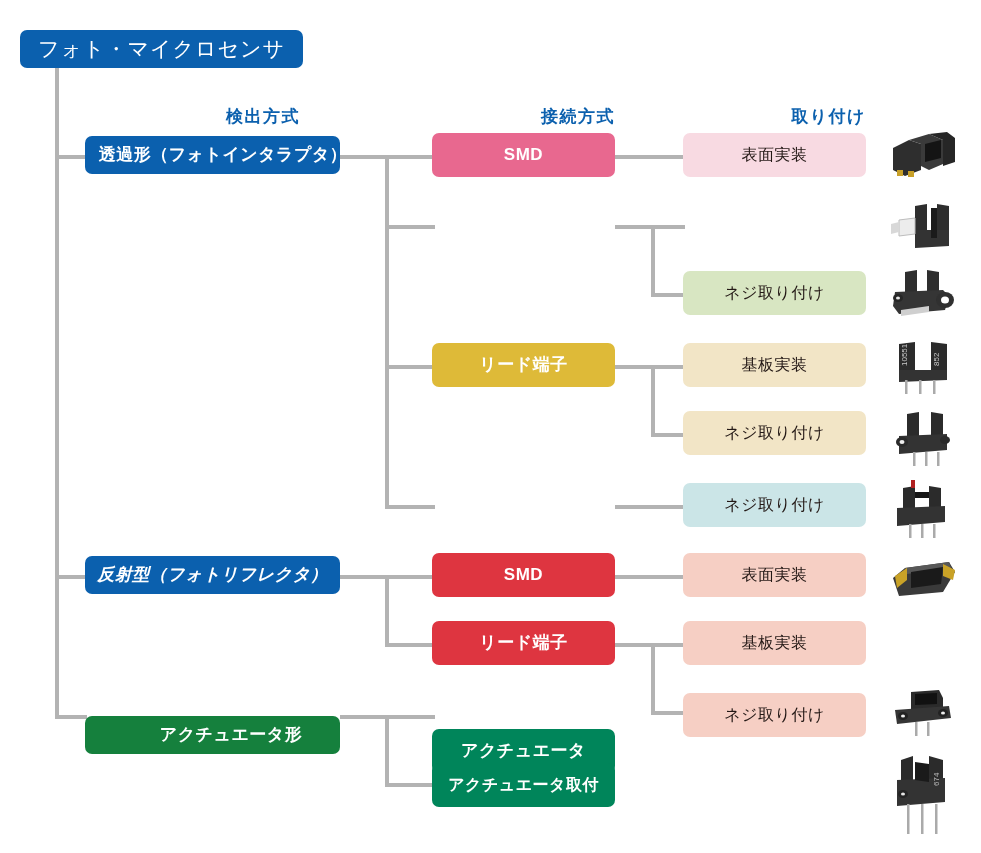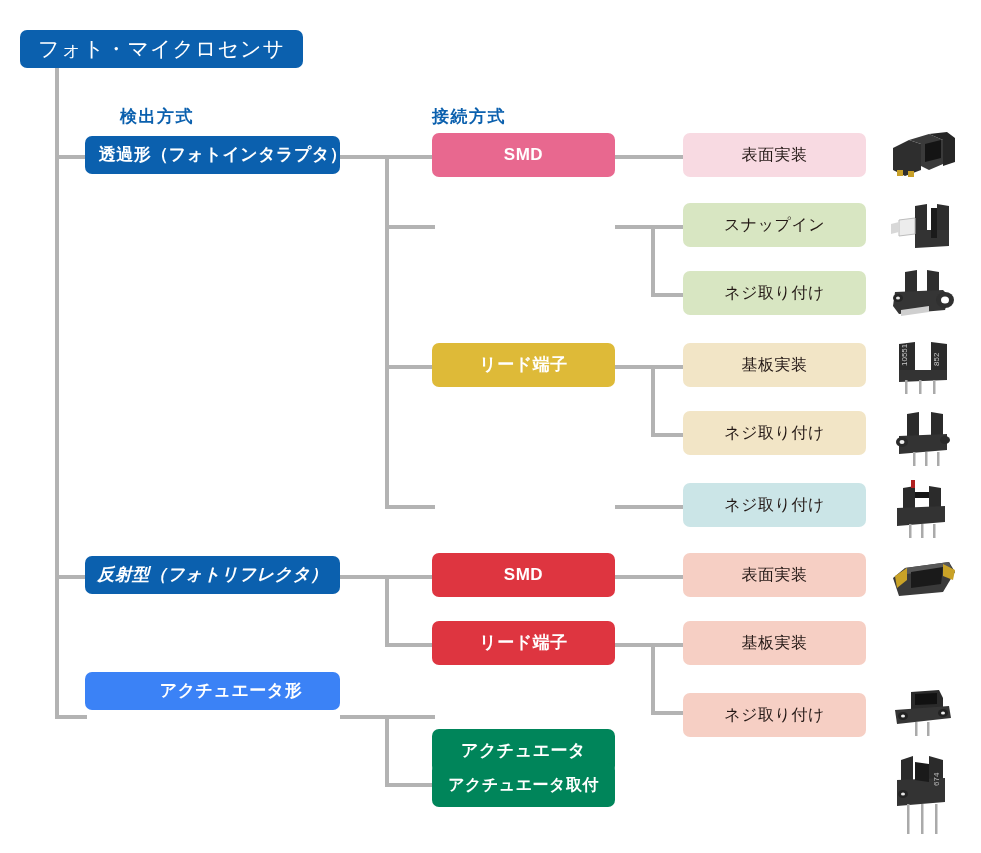--- a/index.html
+++ b/index.html
@@ -45,21 +45,21 @@
     letter-spacing:1px;
   }
 
   
   .colhead{
     position:absolute;
     color:#0B60AE;
     font-size:17px;
     font-weight:700;
     letter-spacing:1.5px;
-    text-align:left;
+    text-align:right;
     white-space:nowrap;
   }
 
   
   .lvl1{
     left:85px;width:255px;height:38px;
     background:#0B60AE;
     font-size:17px;font-weight:700;
   }
 
@@ -125,34 +125,34 @@
 
   <div class="line h" style="left:615px;top:643px;width:40px;"></div>
   <div class="line v" style="left:651px;top:643px;height:72px;"></div>
   <div class="line h" style="left:651px;top:643px;width:34px;"></div>
   <div class="line h" style="left:651px;top:711px;width:34px;"></div>
 
   <div class="node root">フォト・マイクロセンサ</div>
 
   <div class="colhead" style="left:120px;top:105px;width:180px;">検出方式</div>
   <div class="colhead" style="left:432px;top:105px;width:183px;">接続方式</div>
+  <div class="colhead" style="left:683px;top:105px;width:183px;">取り付け</div>
 
   <div class="node lvl1 light" style="top:136px;background:#0B60AE;padding-left:21px;">透過形（フォトインタラプタ）</div>
   <div class="node lvl1 light" style="top:556px;background:#0B60AE;font-style:italic;">反射型（フォトリフレクタ）</div>
-  <div class="node lvl1 light" style="top:672px;background:#3b82f6;padding-left:37px;">アクチュエータ形</div>
+  <div class="node lvl1 light" style="top:716px;background:#15803d;padding-left:37px;">アクチュエータ形</div>
 
   <div class="node lvl2 light" style="top:133px;background:#E8688F;">SMD</div>
   <div class="node lvl2 light" style="top:343px;background:#DEBA38;">リード端子</div>
   <div class="node lvl2 light" style="top:553px;background:#DE3540;">SMD</div>
   <div class="node lvl2 light" style="top:621px;background:#DE3540;">リード端子</div>
   <div class="node lvl2 light" style="top:693px;background:#00855A;margin-top:36px;">アクチュエータ</div>
   <div class="node lvl2 light" style="top:763px;background:#00855A;font-size:16px;">アクチュエータ取付</div>
 
   <div class="node lvl3 dark" style="top:133px;background:#F8DAE2;">表面実装</div>
-  <div class="node lvl3 dark" style="top:203px;background:#D8E6C2;">スナップイン</div>
   <div class="node lvl3 dark" style="top:271px;background:#D8E6C2;">ネジ取り付け</div>
   <div class="node lvl3 dark" style="top:343px;background:#F2E5C6;">基板実装</div>
   <div class="node lvl3 dark" style="top:411px;background:#F2E5C6;">ネジ取り付け</div>
   <div class="node lvl3 dark" style="top:483px;background:#CBE5E7;">ネジ取り付け</div>
   <div class="node lvl3 dark" style="top:553px;background:#F6CFC4;">表面実装</div>
   <div class="node lvl3 dark" style="top:621px;background:#F6CFC4;">基板実装</div>
   <div class="node lvl3 dark" style="top:693px;background:#F6CFC4;">ネジ取り付け</div>
 
   <div class="photo" style="left:885px;top:124px;">
     <svg viewBox="0 0 76 62" xmlns="http://www.w3.org/2000/svg">

